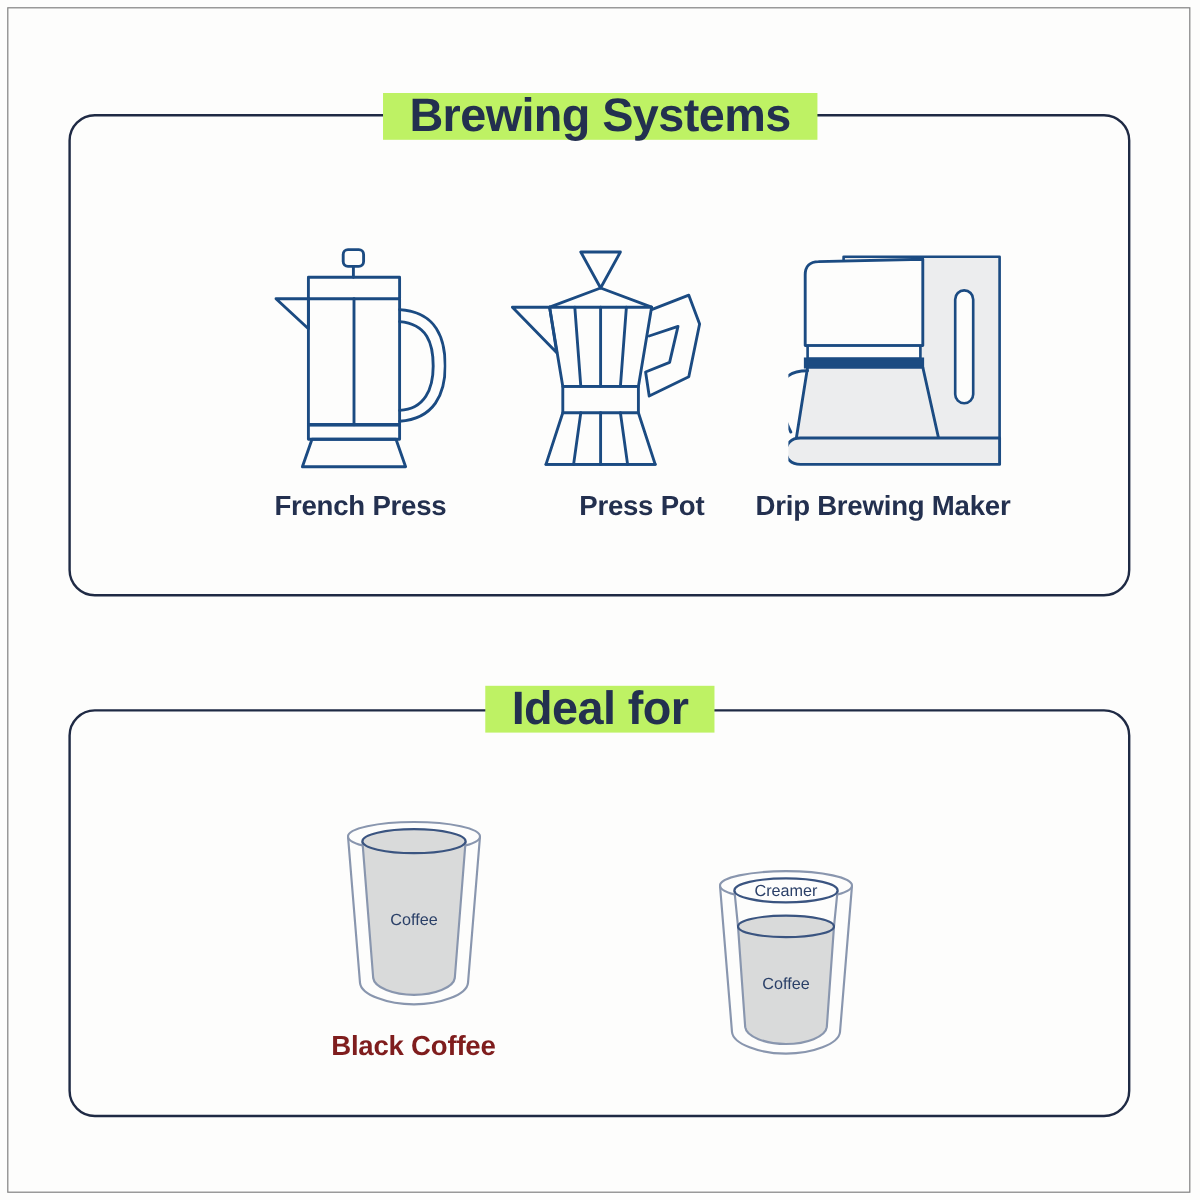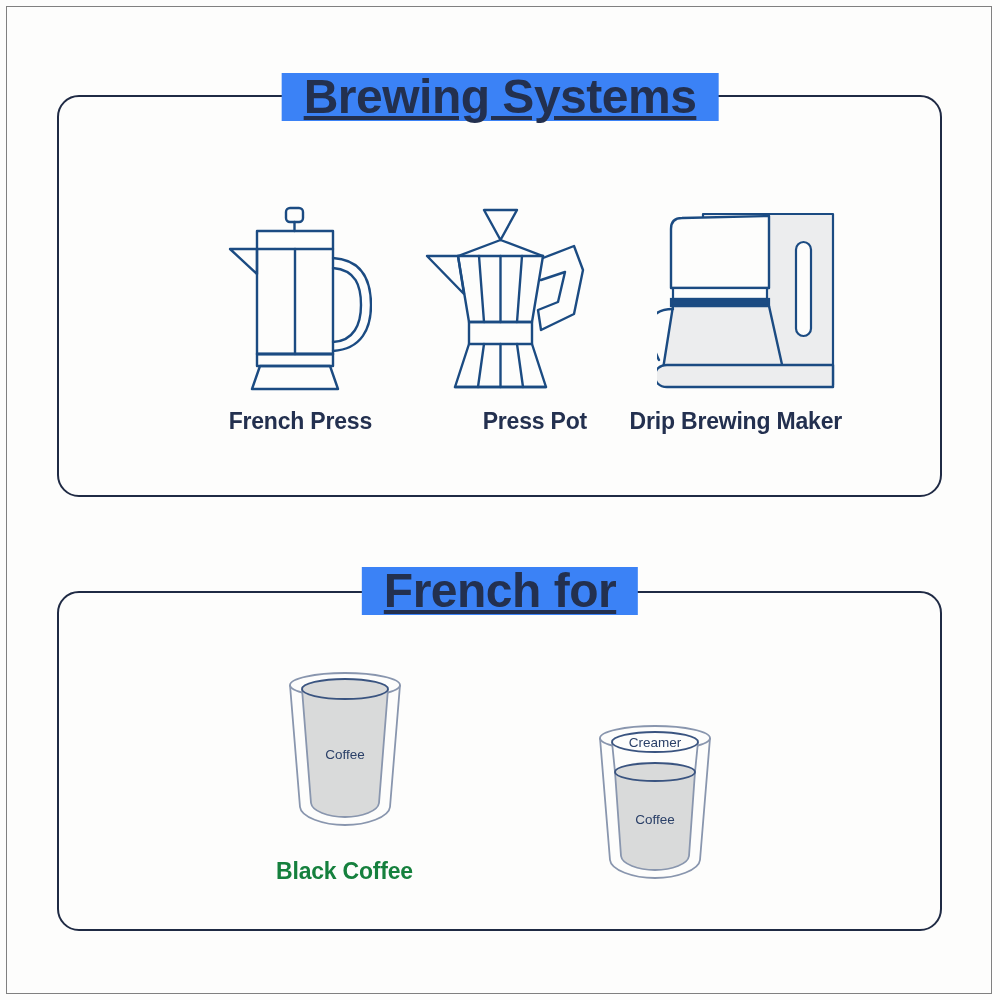--- a/index.html
+++ b/index.html
@@ -37,30 +37,29 @@
     box-sizing: border-box;
     border: 2.2px solid #1F2A44;
     border-radius: 22px;
     background: transparent;
   }
   #panel-brewing { left: 57px; top: 95px; width: 885px; height: 402px; }
   #panel-ideal   { left: 57px; top: 591px; width: 885px; height: 340px; }
 
   .panel-title {
     position: absolute;
-    font-size: 48px;
+    font-size: 39px;
     font-weight: bold;
     color: #23304F;
     letter-spacing: -0.5px;
-    background: #3b82f6;
+    background: #bef264;
     padding: 0 22px;
     white-space: nowrap;
     line-height: 1;
     transform: translate(-50%, -50%);
-    text-decoration: underline;
   }
   #title-brewing { left: 500px; top: 97px; }
   #title-ideal   { left: 500px; top: 591px; }
 
   
   .brew-row {
     position: absolute;
     left: 57px;
     top: 175px;
     width: 885px;
@@ -112,24 +111,24 @@
     justify-content: flex-end;
     width: 310px;
   }
   .ideal-item .art {
     height: 165px;
     display: flex;
     align-items: flex-end;
     justify-content: flex-start;
   }
   .ideal-label {
-    margin-top: 26px;
+    margin-top: 14px;
     font-size: 23px;
     font-weight: bold;
-    color: #15803d;
+    color: #7f1d1d;
     letter-spacing: -0.2px;
     white-space: nowrap;
   }
   .cup-text {
     font-family: "Liberation Sans", sans-serif;
     font-size: 13.5px;
     fill: #2B4068;
   }
   svg { display: block; }
 </style>
@@ -231,21 +230,21 @@
 
           <path d="M10 163 C2 163 -2 168 -2 174 C-2 180 2 185 10 185 L176 185 L176 163 Z" fill="#ECEDEE" stroke="#1B4B82" stroke-width="2.4" stroke-linejoin="round"></path>
         </svg>
       </div>
       <div class="brew-label">Drip Brewing Maker</div>
     </div>
 
   </div>
 
   <div class="panel" id="panel-ideal"></div>
-  <div class="panel-title" id="title-ideal">French for</div>
+  <div class="panel-title" id="title-ideal">Ideal for</div>
 
   <div class="ideal-row">
 
     <div class="ideal-item">
       <div class="art">
         <svg width="140" height="165" viewBox="0 0 140 165">
 
           <path d="M15 18 L25 140 C26 150 48 158 70 158 C92 158 114 150 115 140 L125 18" fill="#FDFDFC" stroke="#8996AE" stroke-width="1.8" stroke-linejoin="round"></path>
           <ellipse cx="70" cy="18" rx="55" ry="12" fill="#FDFDFC" stroke="#8996AE" stroke-width="1.8"></ellipse>
 

